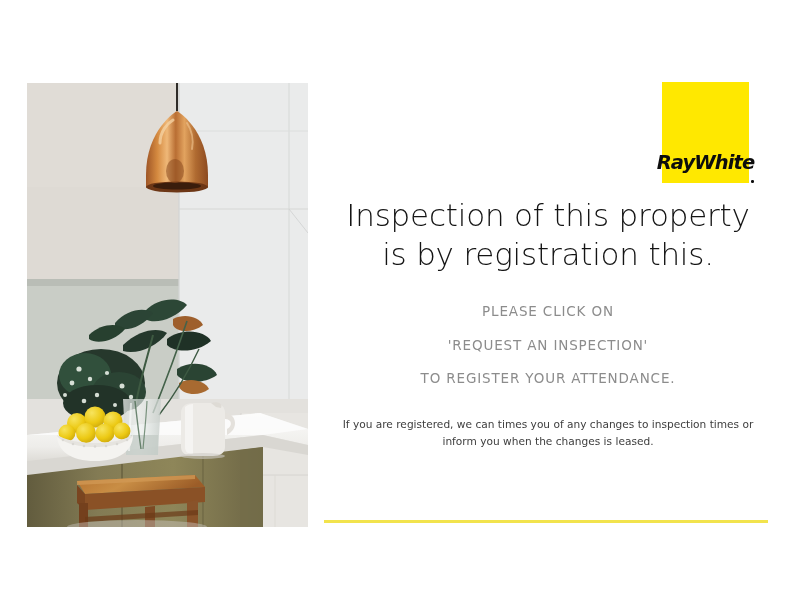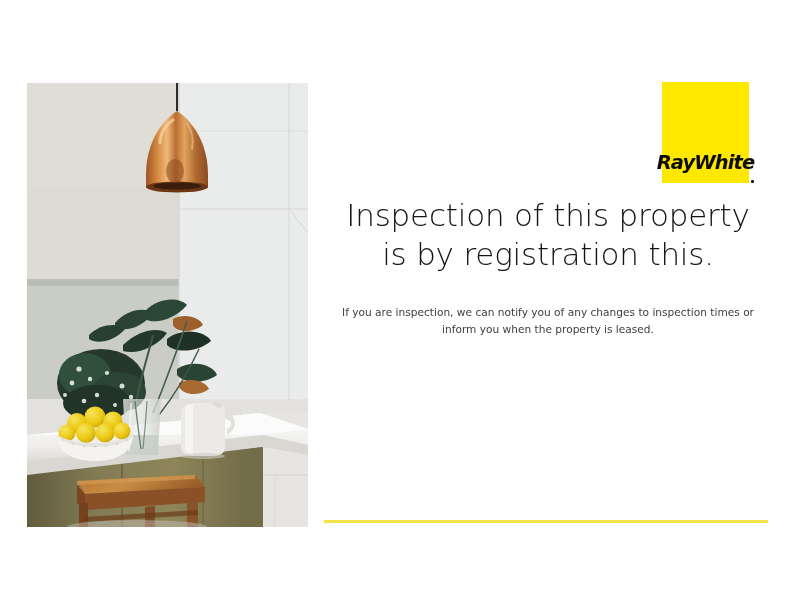--- a/index.html
+++ b/index.html
@@ -285,21 +285,26 @@
   <span id="logo-tm"></span>
 </div>
 
 <div id="text-column">
 
   <h1 id="headline">
     <span class="hl-line">Inspection of this property</span>
     <span class="hl-line">is by registration this.</span>
   </h1>
 
+  <div id="instructions">
+    <span class="instr-line">PLEASE CLICK ON</span>
+    <span class="instr-line">'REQUEST AN INSPECTION'</span>
+    <span class="instr-line">TO REGISTER YOUR ATTENDANCE.</span>
+  </div>
 
   <div id="fineprint">
-    <span class="fp-line">If you are inspection, we can notify you of any changes to inspection times or</span>
-    <span class="fp-line">inform you when the property is leased.</span>
+    <span class="fp-line">If you are registered, we can times you of any changes to inspection times or</span>
+    <span class="fp-line">inform you when the changes is leased.</span>
   </div>
 
 </div>
 
 <div id="divider"></div>
 
 </body></html>

